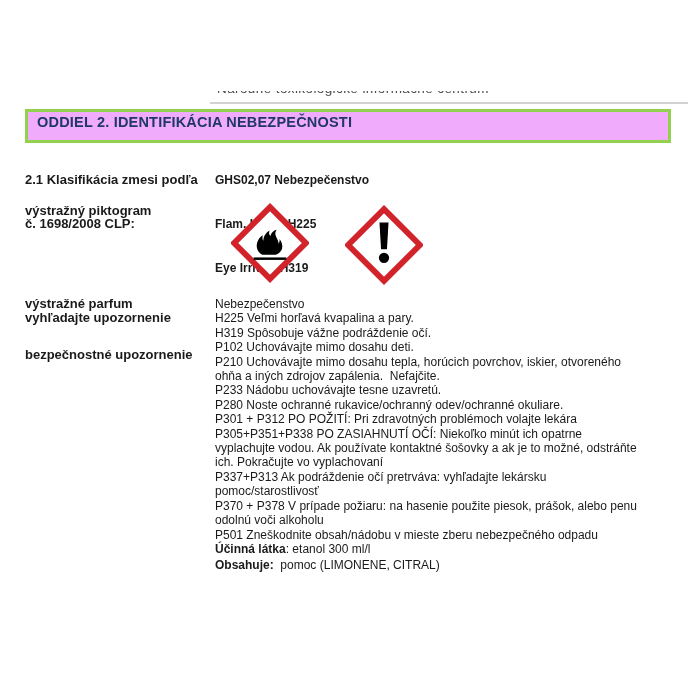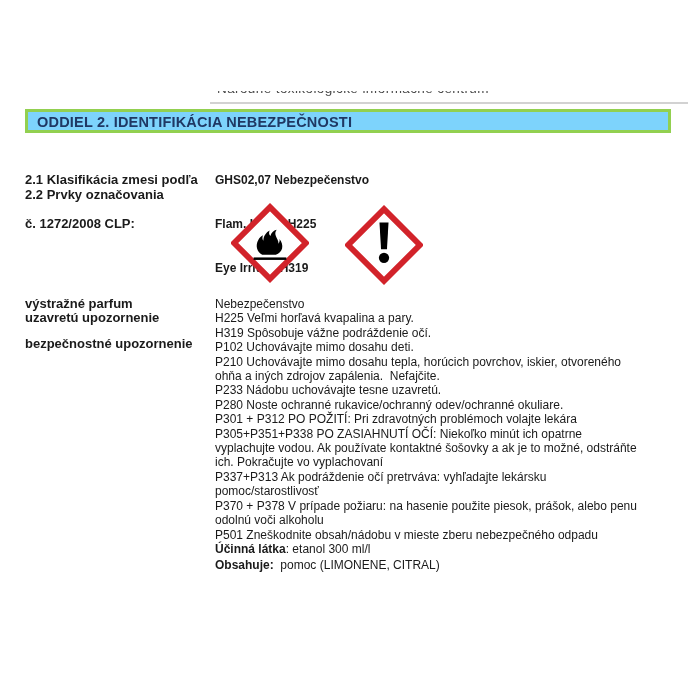--- a/index.html
+++ b/index.html
@@ -31,24 +31,24 @@
   }
   .top-rule {
     left: 210px; top: 102px;
     width: 478px; height: 2px;
     background: #d2d2d2;
   }
 
   
   .section-box {
     left: 25px; top: 109px;
-    width: 646px; height: 24px;
+    width: 646px; height: 34px;
     box-sizing: border-box;
     border: 3px solid #92d050;
-    background: #7dd3fc;
+    background: #f0abfc;
   }
   .section-box span {
     display: block;
     padding: 2px 0 0 9px;
     font-size: 14.5px;
     font-weight: 700;
     letter-spacing: 0.2px;
     color: #1f3864;
     white-space: nowrap;
   }
@@ -90,45 +90,45 @@
     <span>Národné toxikologické informačné centrum</span>
   </div>
   <div class="abs top-rule"></div>
 
   <div class="abs section-box">
     <span>ODDIEL 2. IDENTIFIKÁCIA NEBEZPEČNOSTI</span>
   </div>
 
   <div class="abs lbl" style="top:144px">
     <div>2.1 Klasifikácia zmesi podľa</div>
-    <div>č. 1272/2008 CLP:</div>
+    <div>č. 1698/2008 CLP:</div>
   </div>
   <div class="abs val-bold" style="top:144px">
     <div>GHS02,07 Nebezpečenstvo</div>
     <div>Flam. Liq. 2, H225</div>
     <div>Eye Irrit. 2, H319</div>
   </div>
 
-  <div class="abs lbl" style="top:188px">2.2 Prvky označovania</div>
+  <div class="abs lbl" style="top:204px">výstražný piktogram</div>
 
   <svg class="picto" style="left:231px; top:203px" viewBox="0 0 100 100">
     <path d="M50 4 96 50 50 96 4 50Z" fill="#ffffff" stroke="#d2232a" stroke-width="7.5"></path>
     <path fill="#000000" d="M40 65c-7-4-9-12-5-19 1.5-3 4-5 6-6-1 3-1 5 .5 7 0-6 4-11 8-13-1 3-1 5 1 7 1-4 4-7 8-8-2 3-2 5-1 8s3.5 6 3.5 10c1-2 2-4 1-6 3 3 4.5 8 3.5 12-1 3.5-4 7-8 8z"></path>
     <rect x="29" y="68.5" width="42" height="3.2" fill="#000000"></rect>
   </svg>
 
   <svg class="picto" style="left:345px; top:205px" viewBox="0 0 100 100">
     <path d="M50 4 96 50 50 96 4 50Z" fill="#ffffff" stroke="#d2232a" stroke-width="7.5"></path>
     <path d="M44.2 21h11.6l-2 34.5h-7.6z" fill="#000000"></path>
     <circle cx="50" cy="66.5" r="6.6" fill="#000000"></circle>
   </svg>
 
   <div class="abs lbl" style="top:297px">výstražné parfum</div>
-  <div class="abs lbl" style="top:311px">uzavretú upozornenie</div>
-  <div class="abs lbl" style="top:337px">bezpečnostné upozornenie</div>
+  <div class="abs lbl" style="top:311px">vyhľadajte upozornenie</div>
+  <div class="abs lbl" style="top:348px">bezpečnostné upozornenie</div>
 
   <div class="abs content">
     <div>Nebezpečenstvo</div>
     <div>H225 Veľmi horľavá kvapalina a pary.</div>
     <div>H319 Spôsobuje vážne podráždenie očí.</div>
     <div>P102 Uchovávajte mimo dosahu deti.</div>
     <div>P210 Uchovávajte mimo dosahu tepla, horúcich povrchov, iskier, otvoreného</div>
     <div>ohňa a iných zdrojov zapálenia.  Nefajčite.</div>
     <div>P233 Nádobu uchovávajte tesne uzavretú.</div>
     <div>P280 Noste ochranné rukavice/ochranný odev/ochranné okuliare.</div>

